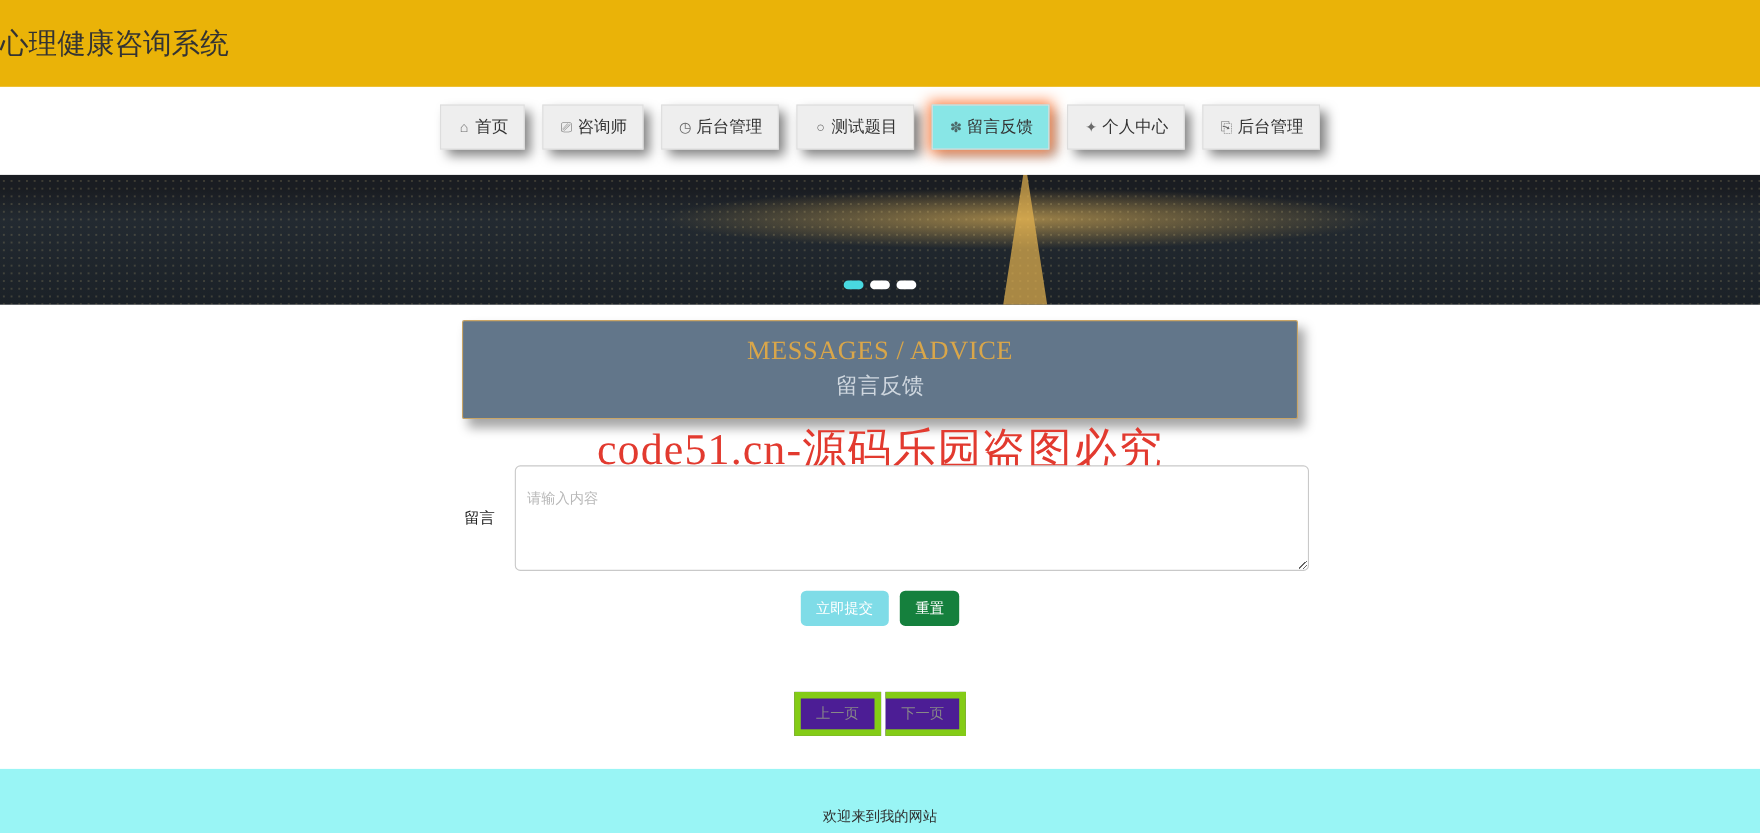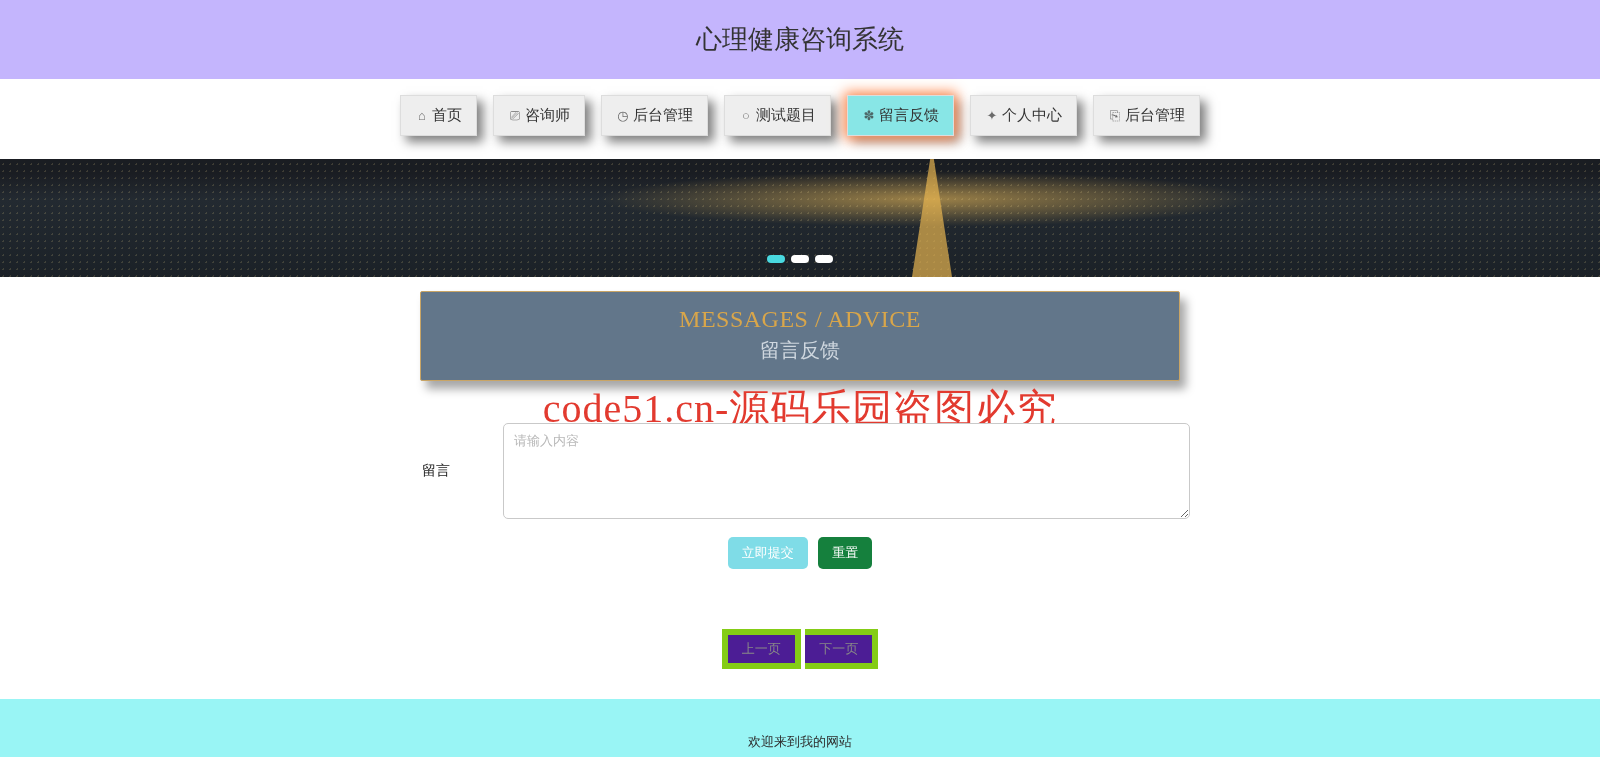--- a/index.html
+++ b/index.html
@@ -1,22 +1,22 @@
 <!DOCTYPE html>
 <html><head>
 <meta charset="utf-8">
 <style>
   * { margin: 0; padding: 0; box-sizing: border-box; font-family: "Microsoft YaHei", Arial, sans-serif; }
   html, body { width: 100%; }
   body { background: #fff; overflow-y: scroll; }
 
   
   .top-banner {
-    background: #c4b5fd;
-    text-align: center;
+    background: #eab308;
+    text-align: left;
     padding: 22px 0;
     font-size: 26px;
     color: #333;
   }
 
   
   .nav-wrap {
     background: #fff;
     position: relative;
     z-index: 5;
@@ -144,25 +144,24 @@
     width:40px;
     font-size:14px;
     color:#222;
     text-align:right;
   }
   textarea.msg{
     flex:1;
     height:96px;
     border:1px solid #c9c9c9;
     border-radius:5px;
-    padding:8px 10px;
+    padding:20px 10px;
     font-size:13px;
     resize:vertical;
     color:#333;
-    margin-left:35px;
   }
   textarea.msg::placeholder{ color:#b8b8b8; }
 
   .btn-row{
     text-align:center;
     margin:18px 0 60px;
   }
   .btn{
     display:inline-block;
     padding:7px 14px;

